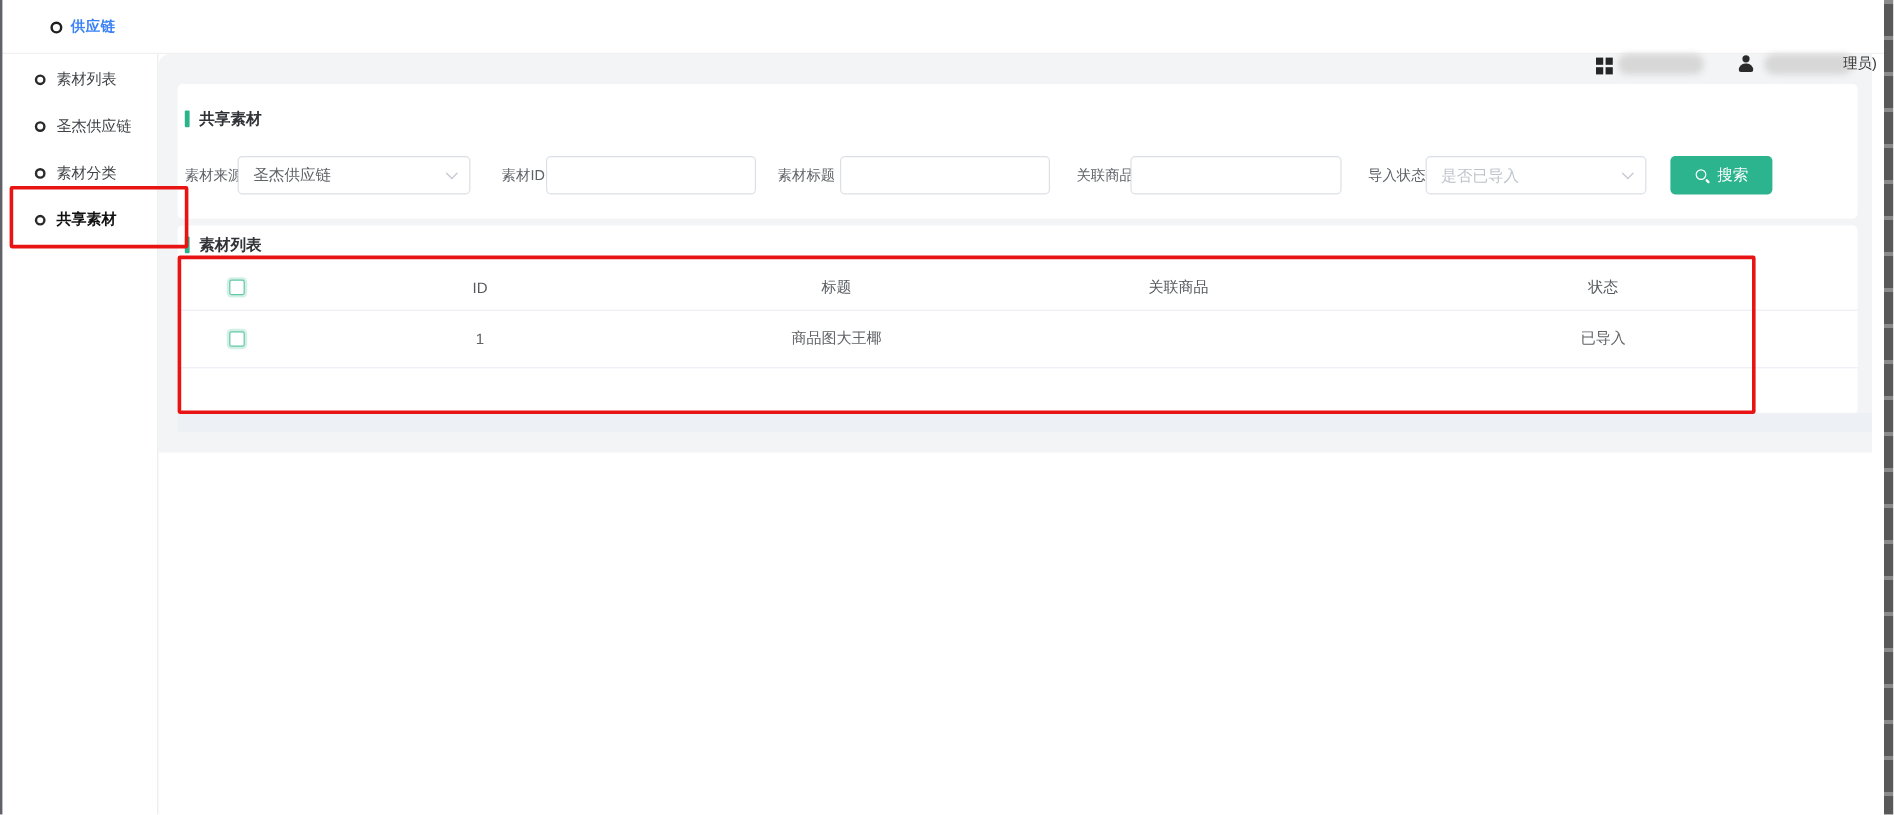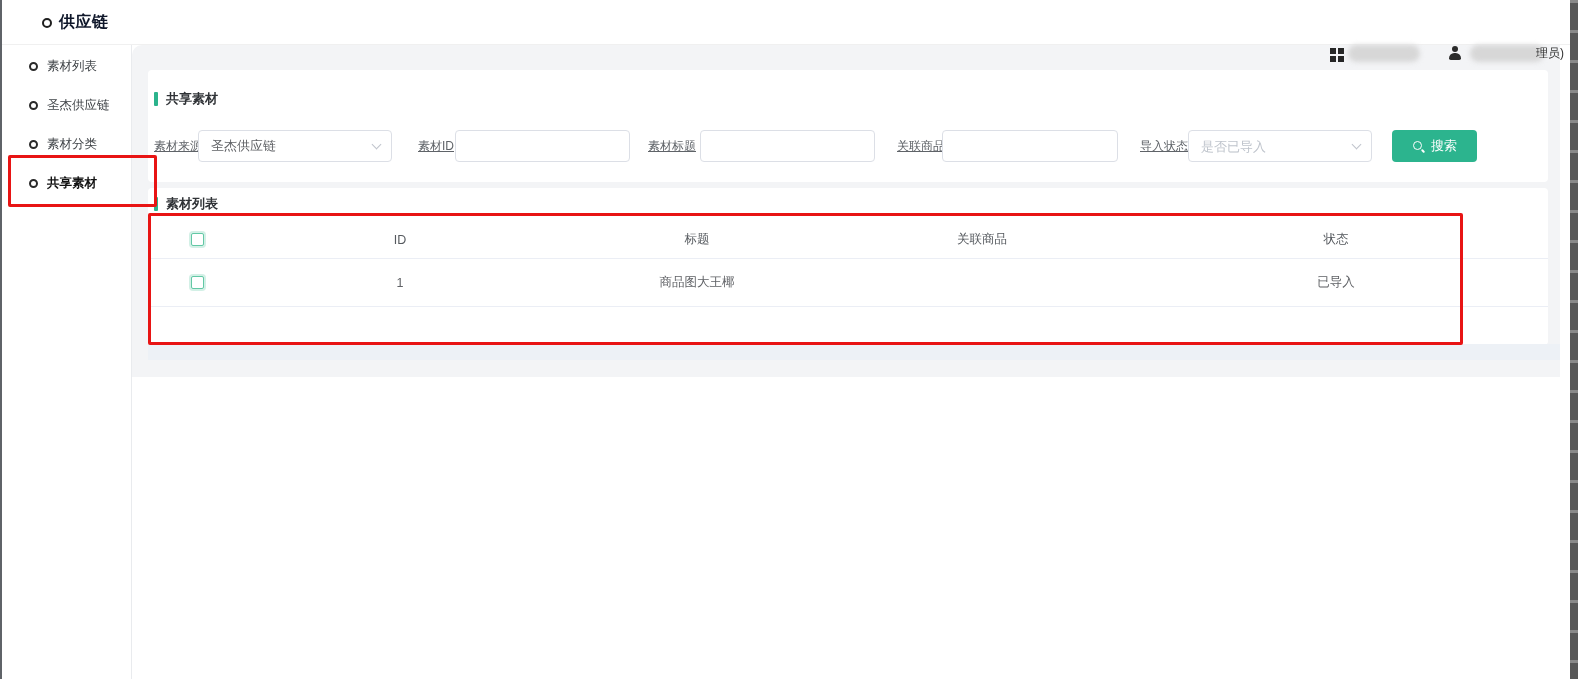--- a/index.html
+++ b/index.html
@@ -11,21 +11,21 @@
   .left-edge { position:absolute; left:0; top:0; width:2px; height:100%; background:#5f6368; z-index:40; }
   
   .right-strip { position:absolute; right:0; top:0; width:8px; height:100%; z-index:40;
     background:repeating-linear-gradient(180deg,#8a8a8a 0 3px,#585858 3px 30px); }
 
   
   .topbar { position:absolute; left:0; top:0; width:1570px; height:45px; background:#fff;
     border-bottom:1px solid #f0f0f0; z-index:5; }
   .logo { position:absolute; left:42px; top:0; height:45px; display:flex; align-items:center; gap:7px; }
   .circle-icon { width:10px; height:10px; border:2px solid #1f1f1f; border-radius:50%; flex:0 0 auto; }
-  .logo-text { font-size:16px; font-weight:bold; color:#0f172a; letter-spacing:.5px; }
+  .logo-text { font-size:12px; font-weight:bold; color:#3b82f6; letter-spacing:.5px; }
   .topbar-right { position:absolute; right:6px; top:0; height:45px; display:flex; align-items:center;margin-top:31px; }
   .grid-icon { width:6px; height:6px; background:#262626; box-shadow:8px 0 #262626,0 8px #262626,8px 8px #262626;
     margin-right:12px; margin-bottom:8px; margin-top:2px; }
   .blur-pill { height:17px; border-radius:9px; background:#d7d7d7; filter:blur(2.5px); }
   .pill-1 { width:72px; margin-right:28px; }
   .pill-2 { width:74px; margin-right:-8px; }
   .person-icon { position:relative; width:14px; height:15px; margin-right:8px; }
   .person-icon::before { content:''; position:absolute; left:4px; top:0; width:6px; height:6px; border-radius:50%; background:#2b2b2b; }
   .person-icon::after { content:''; position:absolute; left:1px; top:7px; width:12px; height:7px; border-radius:6px 6px 2px 2px; background:#2b2b2b; }
   .user-suffix { font-size:12px; color:#333; position:relative; z-index:1; }
@@ -45,21 +45,21 @@
   .card { position:absolute; background:#fff; border-radius:4px; }
   .filter-card { left:16px; top:25px; width:1400px; height:112px; }
   .table-card  { left:16px; top:143px; width:1400px; height:157px; }
 
   .sec-title { display:flex; align-items:center; gap:8px; padding:20px 0 0 6px; }
   .table-card .sec-title { padding-top:7px; }
   .accent-bar { width:4px; height:14px; background:#2bb38c; border-radius:1px; }
   .sec-title-text { font-size:13px; font-weight:bold; color:#2f3236; }
 
   .filter-row { position:absolute; left:0; top:60px; width:100%; height:32px; }
-  .f-label { position:absolute; top:0; line-height:32px; font-size:12px; color:#5f6368; white-space:nowrap;text-decoration:underline; }
+  .f-label { position:absolute; top:0; line-height:32px; font-size:12px; color:#5f6368; white-space:nowrap; }
   .f-input, .f-select { position:absolute; top:0; height:32px; border:1px solid #dcdfe6; border-radius:4px;
     background:#fff; font-size:13px; color:#606266; padding:12px 12px; outline:none;
     font-family:"Liberation Sans","DejaVu Sans",sans-serif; }
   .f-select { padding-right:30px; }
   .f-select::placeholder { color:#bfc4cc; }
   .sel-wrap { position:absolute; top:0; height:32px; }
   .sel-wrap .f-select { left:0; top:0; width:100%; }
   .chevron-down { position:absolute; right:12px; top:11px; width:7px; height:7px;
     border-right:1.5px solid #c0c4cc; border-bottom:1.5px solid #c0c4cc; transform:rotate(45deg); pointer-events:none; }
 

